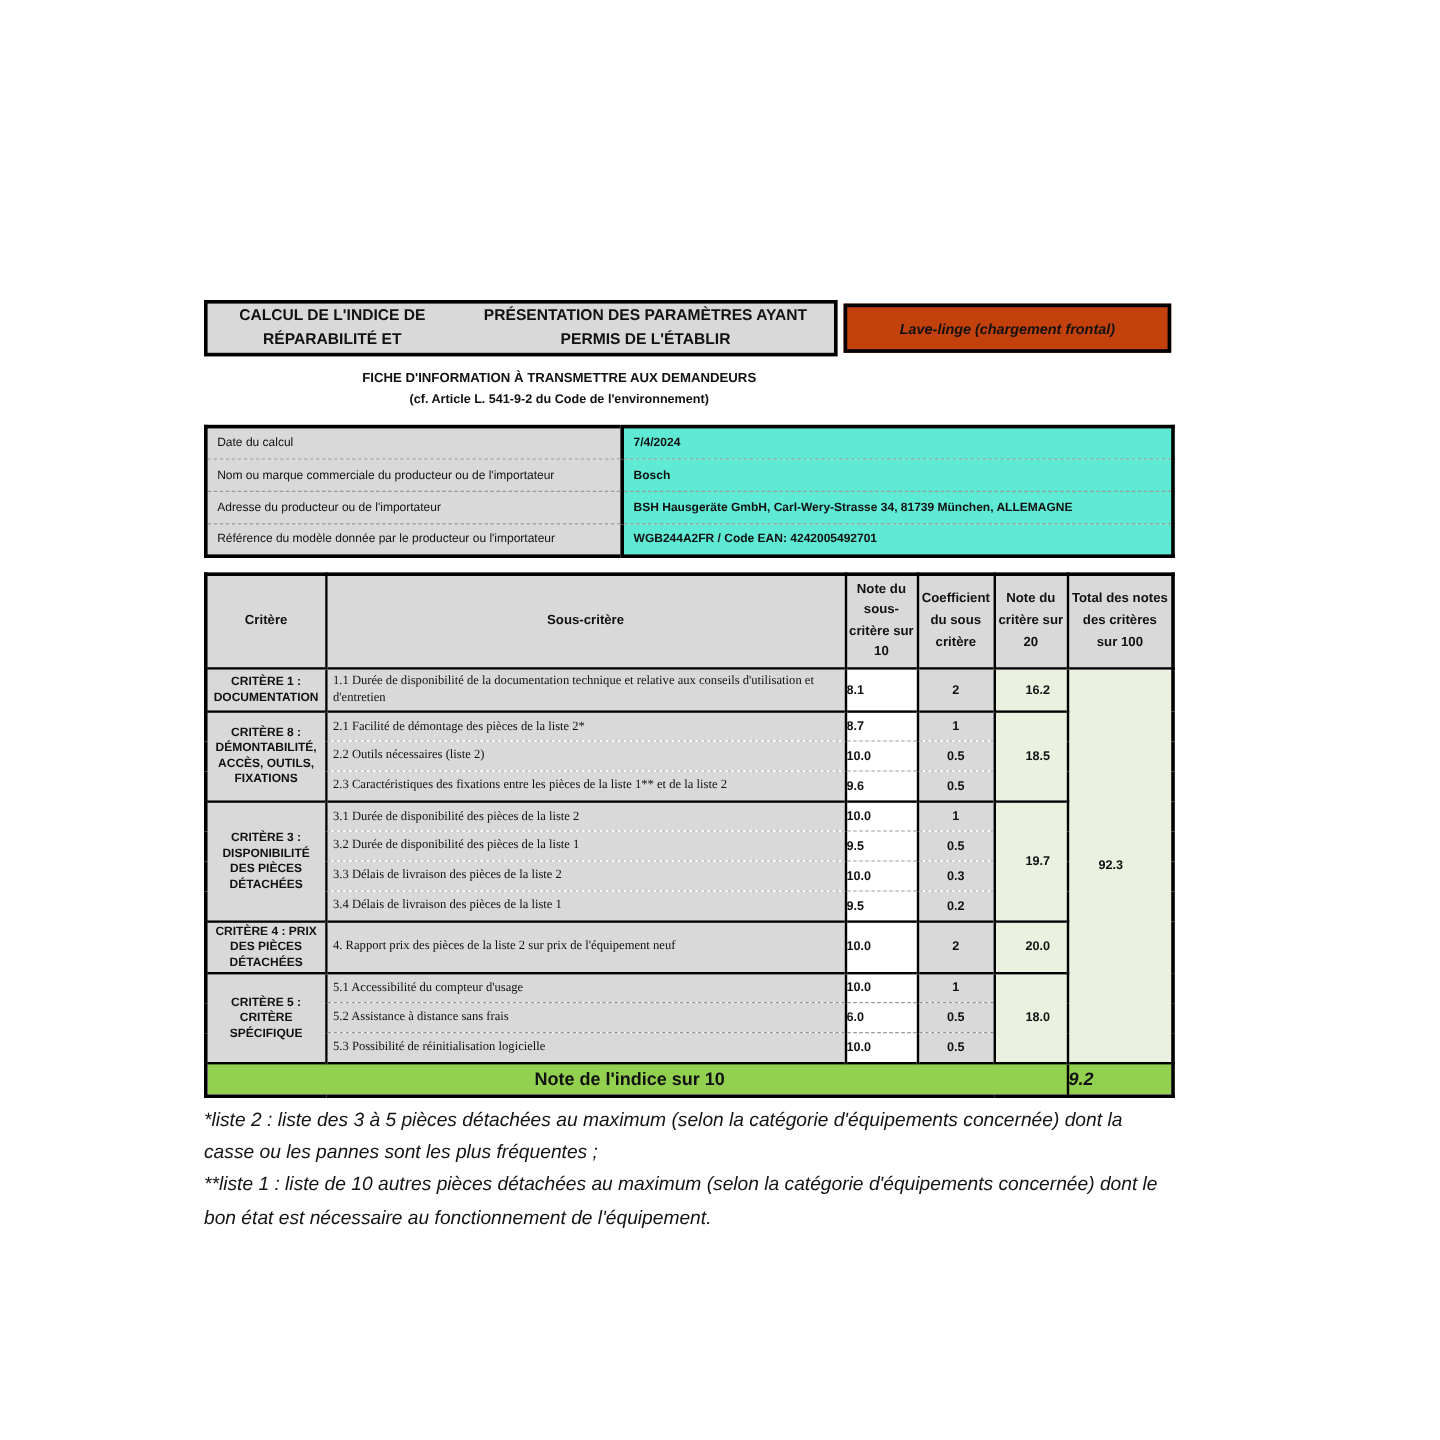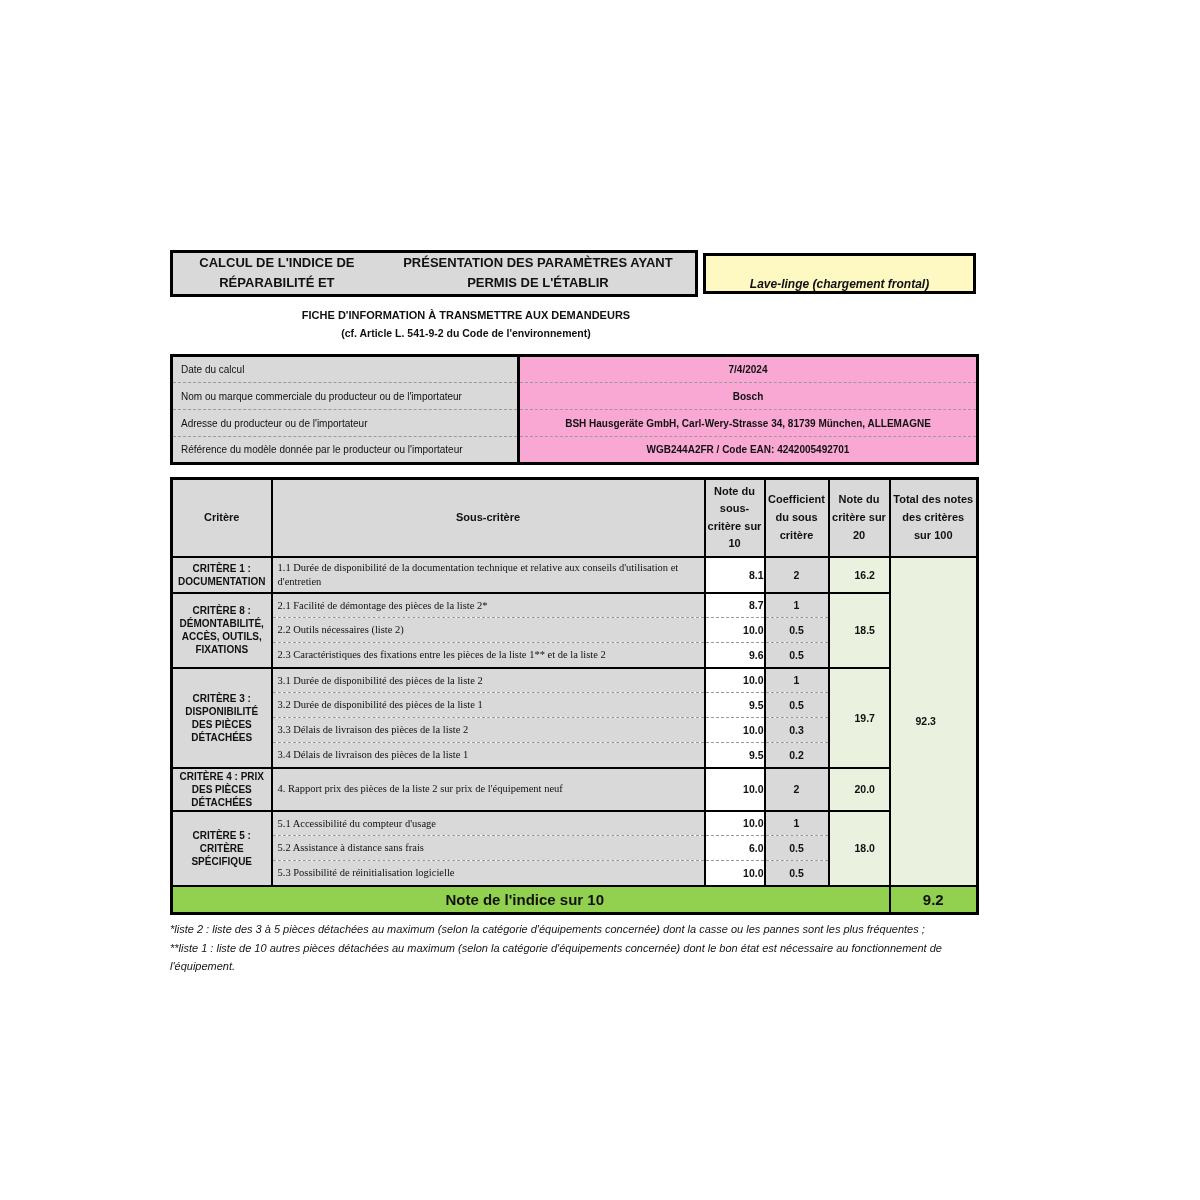--- a/index.html
+++ b/index.html
@@ -28,23 +28,23 @@
   .title-box {
     width: 528px; height: 47px;
     background: var(--header-gray);
     border: 3px solid var(--border-black);
     display: flex; flex-direction: row; justify-content: center;
     text-align: center;
     font-weight: bold; font-size: 13px; line-height: 1.55;
   }
   .product-box {
     flex: 1; height: 41px;
-    background: #fef9c3;
-    border: 3px solid var(--border-black);
-    display: flex; align-items: flex-end; justify-content: center;
+    background: #c2410c;
+    border: 3px solid var(--border-black);
+    display: flex; align-items: center; justify-content: center;
     font-weight: bold; font-style: italic; font-size: 12px;
   }
 
   
   .subtitle {
     margin-top: 12px;
     width: 592px;
     text-align: center;
     font-weight: bold;
   }
@@ -62,21 +62,21 @@
   .info-table td {
     border-top: 1px dashed var(--dash-gray);
     height: 27px;
     font-size: 10px;
     padding: 0 8px;
     vertical-align: middle;
   }
   .info-table td.lbl { background: var(--header-gray); text-align: left; }
   .info-table td.val {
     border-left: 3px solid var(--border-black);
-    background: #f9a8d4; text-align: center; font-weight: bold;
+    background: #5eead4; font-weight: bold;
   }
 
   
   .score-table {
     margin-top: 12px;
     width: 806px;
     border-collapse: collapse;
     border: 3px solid var(--border-black);
     table-layout: fixed;
   }
@@ -95,36 +95,36 @@
   td.crit {
     background: var(--header-gray);
     font-weight: bold; font-size: 10px; line-height: 1.3;
     text-align: center; padding: 1px 2px; margin-top: 36px;
   }
   td.sub {
     background: var(--header-gray);
     font-size: 10.5px; line-height: 1.25;
     text-align: left; padding: 2px 5px; font-family: Liberation Serif, serif;
   }
-  td.num { background: #fff; font-weight: bold; font-size: 10.5px; text-align: right; }
+  td.num { background: #fff; font-weight: bold; font-size: 10.5px; text-align: left; }
   td.coef { background: var(--header-gray); font-weight: bold; font-size: 10.5px; text-align: center; }
   td.n20, td.total { background: var(--light-green); font-weight: bold; font-size: 10.5px; text-align: left; padding-left: 25px; }
   tr.r-11 td { height: 36px; }
   tr.r-std td { height: 25px; }
   tr.r-g4 td { height: 38px; }
   tr.final td {
     border-top: 2px solid var(--border-black);
     background: var(--bright-green);
     height: 28px; font-weight: bold; font-size: 15px;
   }
   tr.final td.final-label { text-align: center; padding-right: 12px; }
-  tr.final td.final-value { border-left: 2px solid var(--border-black); text-align: center; }
-
-  
-  .footnotes { margin-top: 5px; font-size: 11px; font-style: italic; line-height: 1.7; color: #141414; }
+  tr.final td.final-value { border-left: 2px solid var(--border-black); text-align: left; font-style: italic; }
+
+  
+  .footnotes { margin-top: 5px; font-size: 16px; font-style: italic; line-height: 1.7; color: #141414; }
 </style>
 </head>
 <body>
 
 <div class="content">
 
   <div class="header-row">
     <div class="title-box">
       <div>CALCUL DE L'INDICE DE RÉPARABILITÉ ET</div>
       <div>PRÉSENTATION DES PARAMÈTRES AYANT PERMIS DE L'ÉTABLIR</div>

